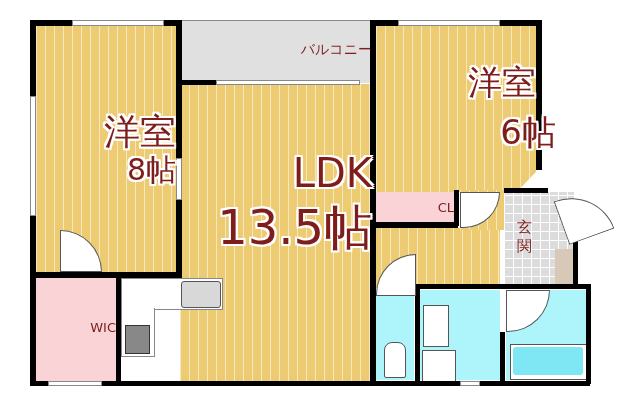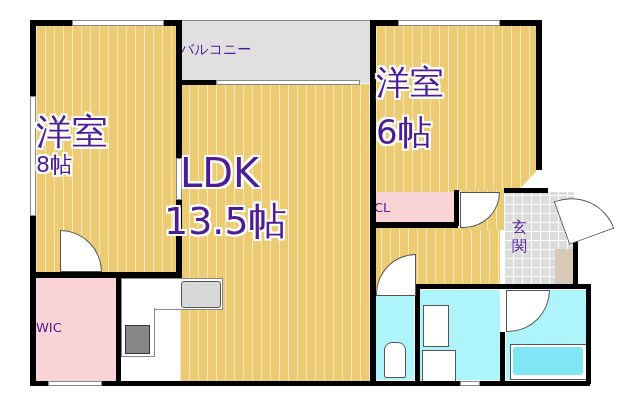--- a/index.html
+++ b/index.html
@@ -2,21 +2,21 @@
 <html><head>
 <meta charset="utf-8">
 <style>
   html, body { margin:0; padding:0; background:#ffffff; }
   body { width:640px; height:406px; position:relative; overflow:hidden; font-family:"DejaVu Sans", sans-serif; }
   .abs { position:absolute; }
   .floor { background-color:#eccb72;
     background-image: repeating-linear-gradient(90deg, rgba(255,255,255,0.55) 0 1px, transparent 1px 9px); }
   .wall { position:absolute; background:#000; }
   .win { position:absolute; background:#fff; border:1px solid #888; box-sizing:border-box; }
-  .label { position:absolute; text-align:left; color:#4c1d95; font-weight:normal;
+  .label { position:absolute; text-align:right; color:#7f1d1d; font-weight:normal;
     text-shadow: 2px 0 #fff, -2px 0 #fff, 0 2px #fff, 0 -2px #fff, 2px 2px #fff, -2px -2px #fff, 2px -2px #fff, -2px 2px #fff; }
   .door-arc { position:absolute; background:#fff; border:1px solid #555; box-sizing:border-box; }
 </style>
 </head>
 <body>
 
 <div>
 
   <div class="abs" style="left:180px;top:20px;width:192px;height:62px;background:#e0e0e0;border-top:1px solid #888;"></div>
   <div class="label" style="left:180px;top:41px;width:192px;font-size:14px;text-shadow:none;">バルコニー</div>
@@ -81,19 +81,19 @@
   <div class="win" style="left:48px;top:381px;width:54px;height:5px;"></div>
   <div class="win" style="left:460px;top:381px;width:20px;height:5px;"></div>
 
   <div class="door-arc" style="left:60px;top:230px;width:42px;height:42px;border-radius:0 42px 0 0;"></div>
   <div class="door-arc" style="left:460px;top:192px;width:40px;height:36px;border-radius:0 0 36px 0;"></div>
   <div class="door-arc" style="left:376px;top:254px;width:40px;height:42px;border-radius:40px 0 0 0;"></div>
   <div class="door-arc" style="left:506px;top:290px;width:44px;height:42px;border-radius:0 0 44px 0;"></div>
   <div class="door-arc" style="left:560px;top:192px;width:48px;height:46px;border-radius:0 48px 0 0;transform:rotate(-20deg);"></div>
 
   <div class="label" style="left:36px;top:108px;width:140px;font-size:36px;">洋室</div>
-  <div class="label" style="left:36px;top:150px;width:140px;font-size:22px;">8帖</div>
+  <div class="label" style="left:36px;top:150px;width:140px;font-size:30px;">8帖</div>
   <div class="label" style="left:180px;top:150px;width:192px;font-size:40px;">LDK</div>
-  <div class="label" style="left:164px;top:196px;width:192px;font-size:38px;">13.5帖</div>
+  <div class="label" style="left:180px;top:196px;width:192px;font-size:48px;">13.5帖</div>
   <div class="label" style="left:376px;top:60px;width:160px;font-size:34px;">洋室</div>
   <div class="label" style="left:376px;top:110px;width:180px;font-size:34px;">6帖</div>
 
 </div>
 
 </body></html>

